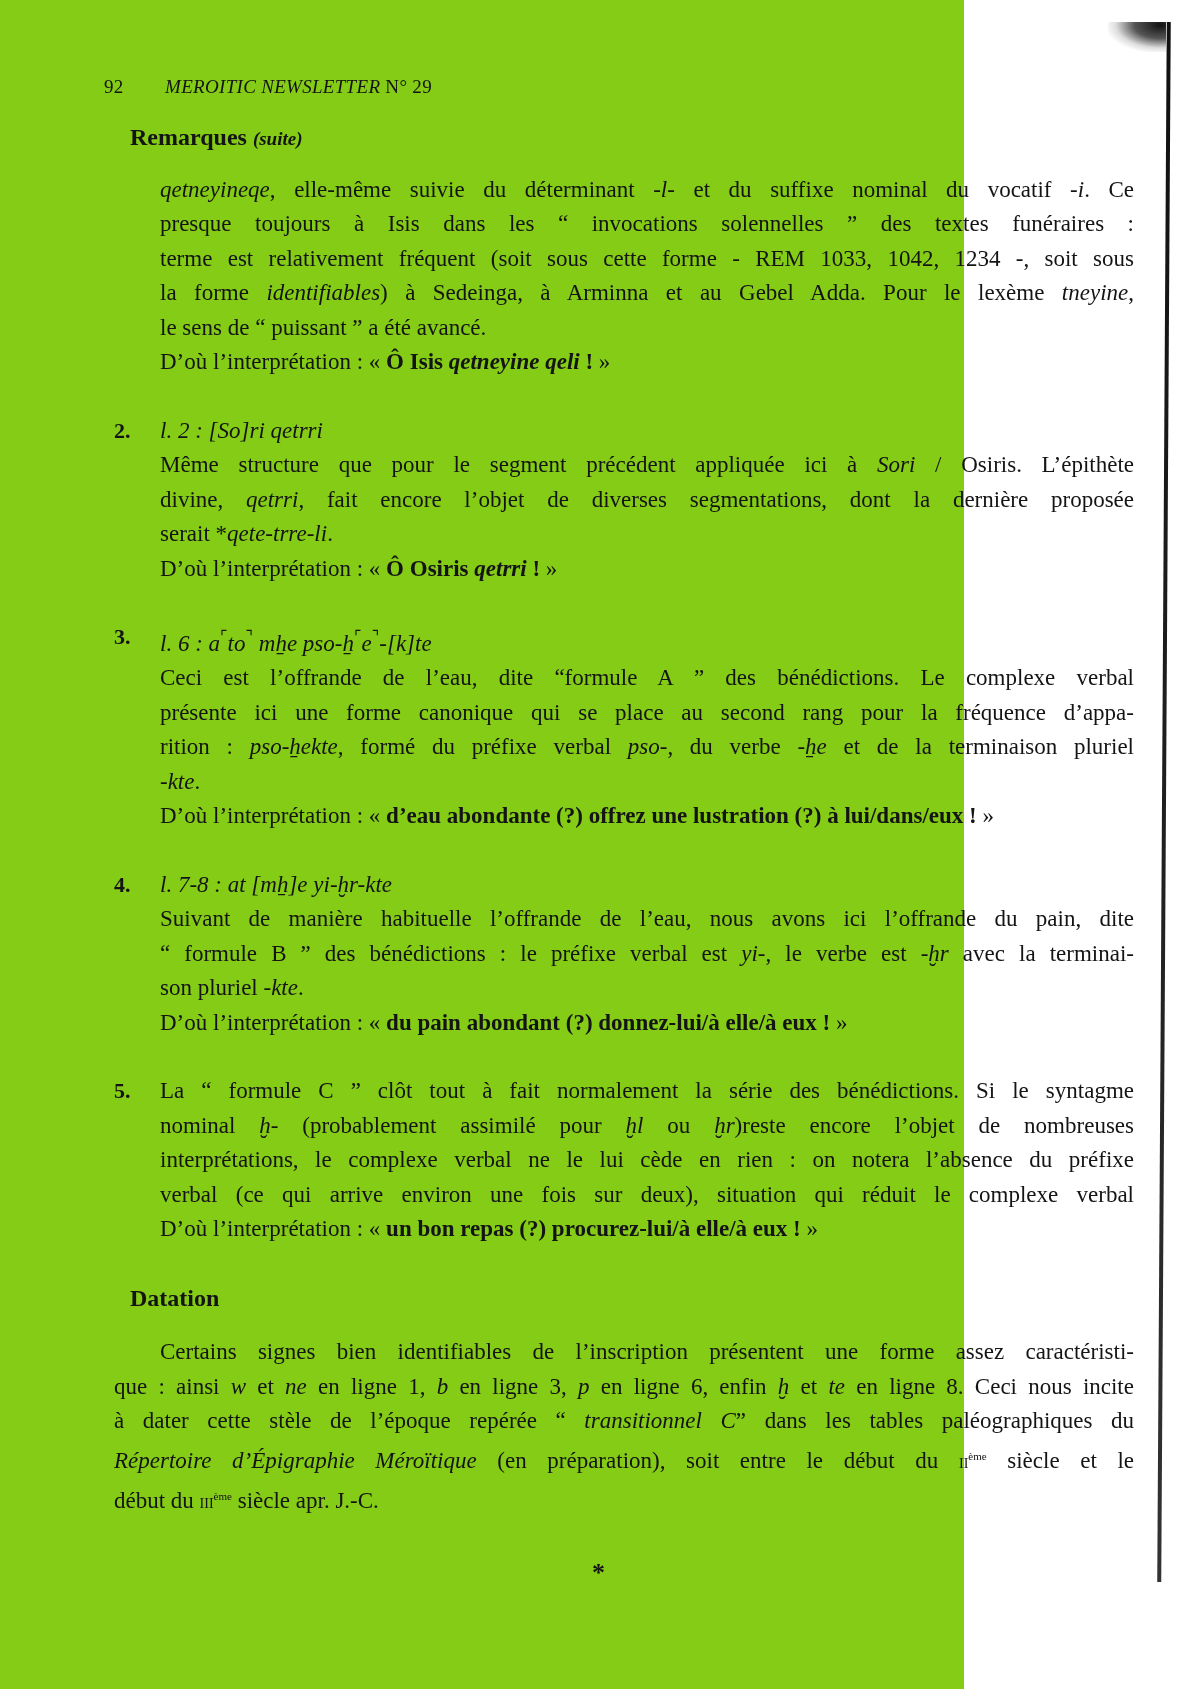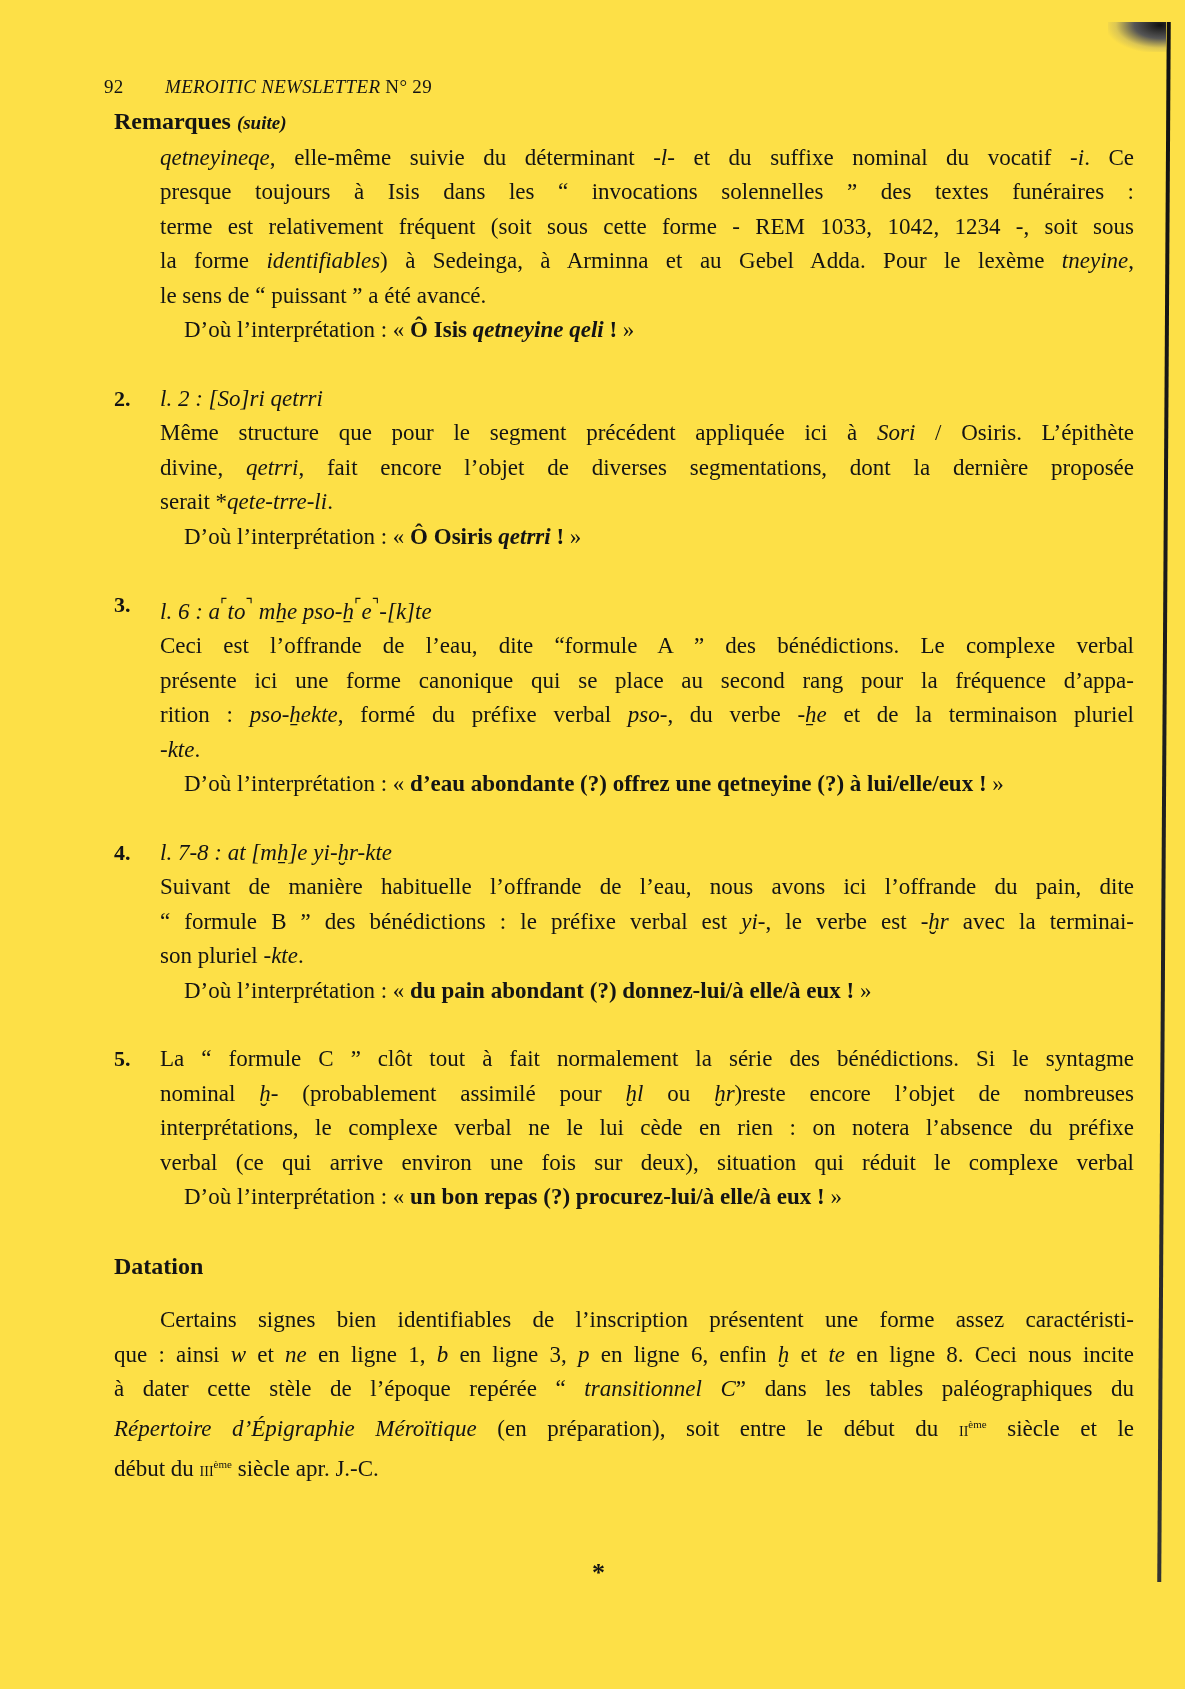--- a/index.html
+++ b/index.html
@@ -1,33 +1,33 @@
 <!DOCTYPE html>
 <html><head>
 <meta charset="utf-8">
 <style>
   html, body { margin: 0; padding: 0; background: #ffffff; }
   body { width: 1197px; height: 1689px; position: relative; overflow: hidden;
          font-family: "Liberation Serif", "DejaVu Serif", serif; color: #141414; }
-  .page { position: absolute; left: 0; top: 0; width: 1185px; height: 1689px; background: #fde047; }
+  .page { position: absolute; left: 0; top: 0; width: 964px; height: 1689px; background: #84cc16; }
   
   .scan-edge { position: absolute; left: 1162px; top: 22px; width: 4px; height: 1560px;
                background: linear-gradient(#111, #222 60%, #333); transform: skewX(-0.35deg); }
   .scan-corner { position: absolute; left: 1108px; top: 22px; width: 58px; height: 30px;
                  background: radial-gradient(ellipse at 90% 10%, #111 0%, #555 35%, rgba(120,120,120,0.25) 60%, rgba(255,255,255,0) 75%); }
   .running-head { position: absolute; left: 104px; top: 76px; font-size: 19px; letter-spacing: 0.3px; }
   .running-head .pnum { display: inline-block; width: 56px; font-size: 19px; }
   .running-head .jtitle { font-style: italic; }
   .content { position: absolute; left: 114px; top: 104px; width: 1020px; font-size: 23px; line-height: 34.5px; }
-  .section-title { font-weight: bold; font-size: 24px; margin: 0; }
+  .section-title { font-weight: bold; font-size: 24px; margin: 16px; }
   .section-title .suite { font-style: italic; font-size: 19px; }
   .para { margin: 0 0 0 46px; text-align: justify; }
   .line { display: block; text-align: justify; text-align-last: justify; }
   .line.last { text-align-last: left; }
-  .interp { display: block; margin-left: 24px; }
+  .interp { display: block; }
   .interp b { font-weight: bold; }
   .item { position: relative; margin-top: 34px; }
   .item .num { position: absolute; left: 0; top: 0; font-weight: bold; font-size: 22px; }
   .item .head { display: block; margin-left: 46px; font-style: italic; }
   .item .body { margin-left: 46px; }
   i { font-style: italic; }
   .hb { position: relative; font-size: 0.7em; vertical-align: 0.55em; font-style: normal; }
   .datation { margin-top: 34px; }
   sup.sc { font-size: 11px; vertical-align: 8px; }
   .small-caps { font-variant: small-caps; font-size: 0.85em; }
@@ -72,21 +72,21 @@
           </div>
         </div>
         <div class="item">
           <span class="num">3.</span>
           <span class="head">l. 6 : a<span class="hb">⌜</span>to<span class="hb">⌝</span> mẖe pso-ẖ<span class="hb">⌜</span>e<span class="hb">⌝</span>-[k]te</span>
           <div class="body">
             <span class="line">Ceci est l’offrande de l’eau, dite “formule A ” des bénédictions. Le complexe verbal</span>
             <span class="line">présente ici une forme canonique qui se place au second rang pour la fréquence d’appa-</span>
             <span class="line">rition : <i>pso-ẖekte</i>, formé du préfixe verbal <i>pso-</i>, du verbe <i>-ẖe</i> et de la terminaison pluriel</span>
             <span class="line last"><i>-kte</i>.</span>
-            <span class="interp">D’où l’interprétation : « <b>d’eau abondante (?) offrez une qetneyine (?) à lui/elle/eux !</b> »</span>
+            <span class="interp">D’où l’interprétation : « <b>d’eau abondante (?) offrez une lustration (?) à lui/dans/eux !</b> »</span>
           </div>
         </div>
         <div class="item">
           <span class="num">4.</span>
           <span class="head">l. 7-8 : at [mẖ]e yi-ḫr-kte</span>
           <div class="body">
             <span class="line">Suivant de manière habituelle l’offrande de l’eau, nous avons ici l’offrande du pain, dite</span>
             <span class="line">“ formule B ” des bénédictions : le préfixe verbal est <i>yi-</i>, le verbe est <i>-ḫr</i> avec la terminai-</span>
             <span class="line last">son pluriel <i>-kte</i>.</span>
             <span class="interp">D’où l’interprétation : « <b>du pain abondant (?) donnez-lui/à elle/à eux !</b> »</span>

